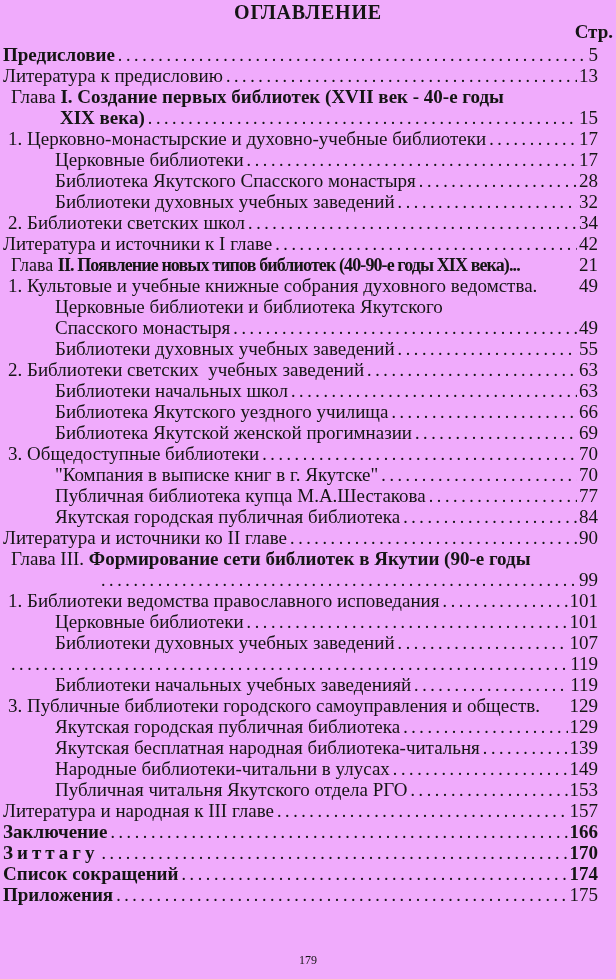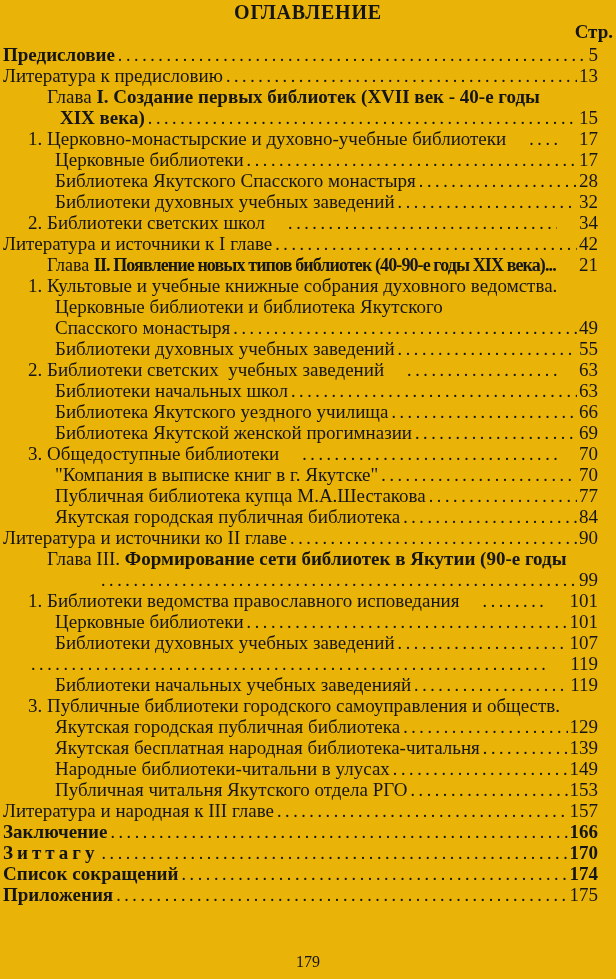--- a/index.html
+++ b/index.html
@@ -1,19 +1,19 @@
 <!DOCTYPE html>
 <html><head>
 <meta charset="utf-8">
 <style>
   html,body{margin:0;padding:0;background:#ffffff;}
   .page{
     position:relative;
     width:616px;height:979px;
-    background:#eab308;
+    background:#f0abfc;
     color:#151515;
     font-family:"Liberation Serif","DejaVu Serif",serif;
     overflow:hidden;
   }
   .title{
     position:absolute;top:1px;left:0;width:100%;
     text-align:center;font-weight:bold;font-size:20px;letter-spacing:0.8px;
   }
   .str{
     position:absolute;top:21px;right:3px;
@@ -33,31 +33,31 @@
     flex:1 1 auto;min-width:0;overflow:hidden;white-space:nowrap;
     margin:0 2px 0 3px;
   }
   .dots::after{
     content:"..........................................................................................................................................................................................................................................................";
     letter-spacing:3.6px;font-size:18px;
   }
   .dots.none::after{content:"";}
   .pg{white-space:nowrap;}
   .lv0{padding-left:0;}
-  .lv1{padding-left:5px;gap:20px;}
-  .lv2{padding-left:8px;margin-left:36px;}
+  .lv1{padding-left:5px;}
+  .lv2{padding-left:8px;}
   .lv3{padding-left:52px;}
   .lv4{padding-left:57px;}
   .lv5{padding-left:95px;}
   .tight .pre{font-size:18px;}
   .tight .lbl{font-size:18px;letter-spacing:-0.9px;}
   .spaced .lbl{letter-spacing:4px;}
   .folio{
     position:absolute;top:953px;left:0;width:100%;
-    text-align:center;font-size:16px;
+    text-align:center;font-size:12px;
   }
 </style>
 </head>
 <body>
 
 <div class="page">
   <div class="title">ОГЛАВЛЕНИЕ</div>
   <div class="str">Стр.</div>
   <div class="toc" id="toc">
       <div class="row lv0">

